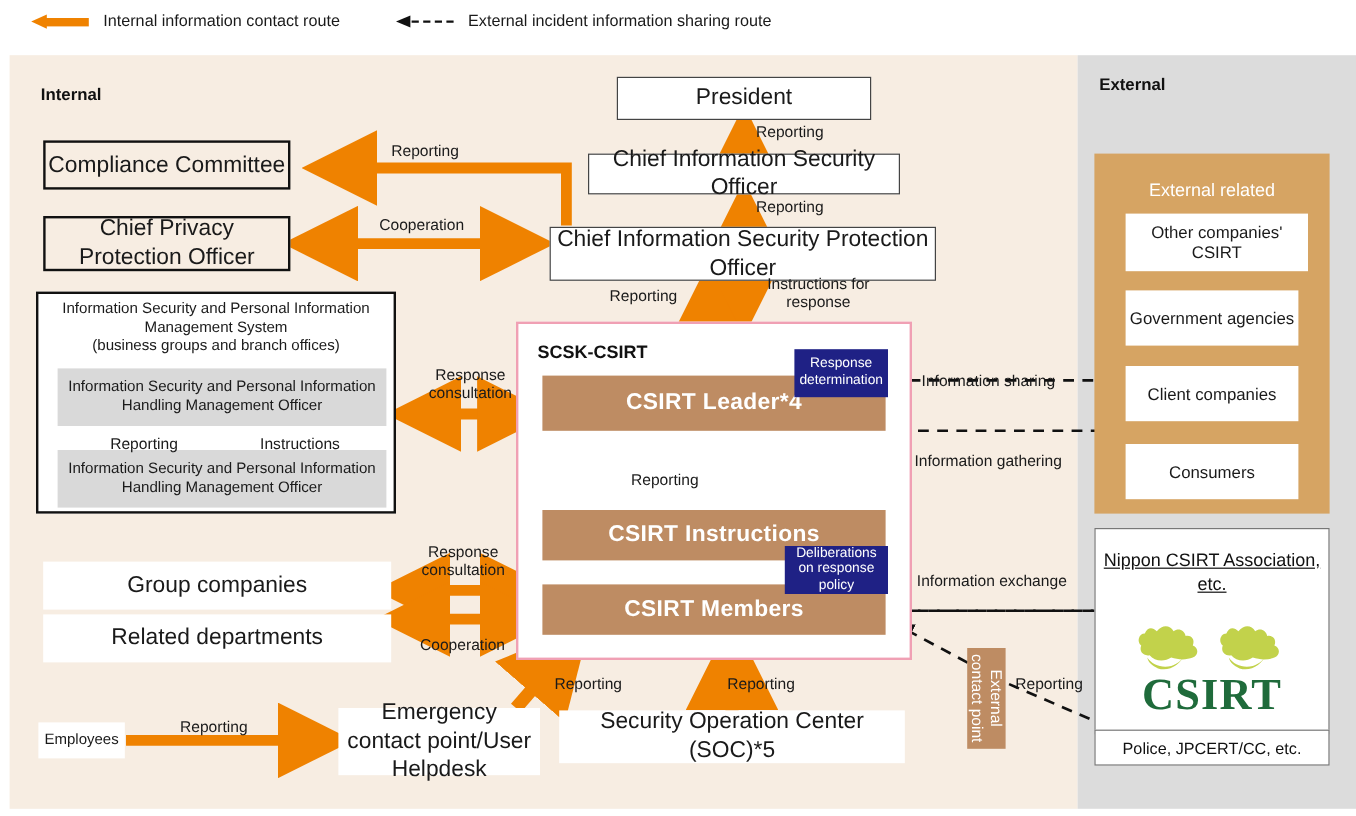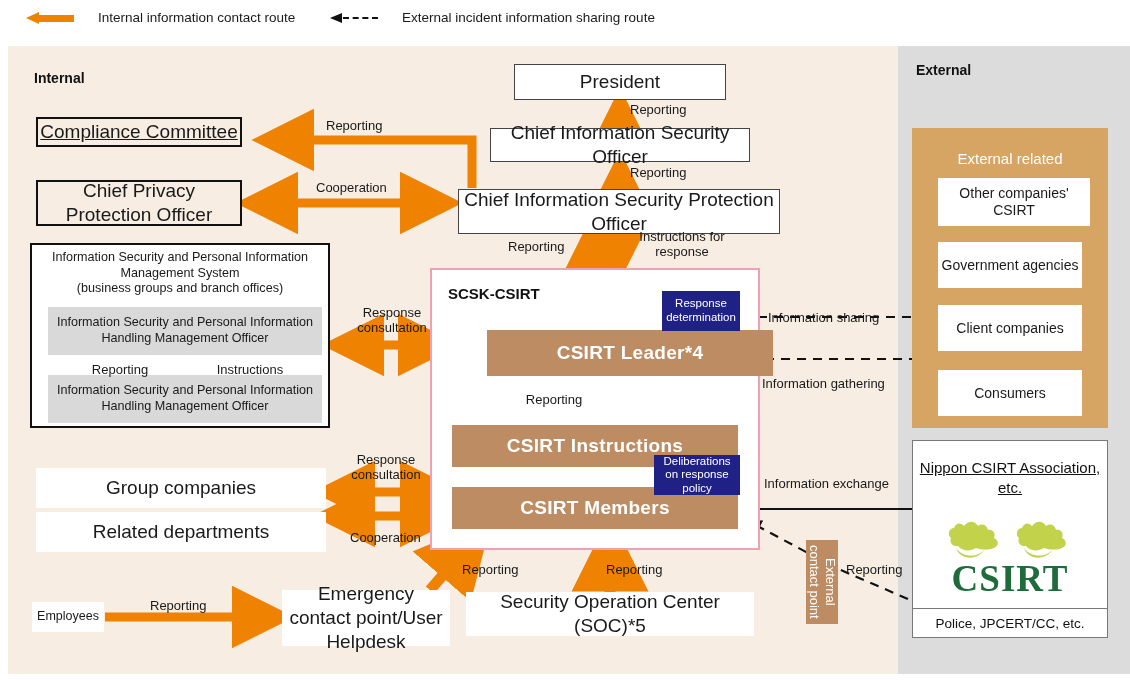--- a/index.html
+++ b/index.html
@@ -7,21 +7,21 @@
     width:1130px;height:680px;
     background:#ffffff;
     font-family:"Liberation Sans", sans-serif;
     overflow:hidden;
     position:relative;
   }
   .root{position:relative;width:1130px;height:680px;}
 
   
   .legend{position:absolute;left:0;top:0;width:1130px;height:40px;}
-  .legend-item{position:absolute;display:flex;align-items:center;gap:24px;}
+  .legend-item{position:absolute;display:flex;align-items:center;gap:12px;}
   .legend-text{font-size:13.5px;color:#1a1a1a;white-space:nowrap;}
   .legend-arrow-solid{
     position:relative;width:48px;height:12px;
   }
   .legend-arrow-solid .shaft{
     position:absolute;left:12px;top:3px;width:36px;height:7px;background:#EF8200;
   }
   .legend-arrow-solid .head{
     position:absolute;left:0;top:0;width:0;height:0;
     border-top:6px solid transparent;border-bottom:6px solid transparent;
@@ -220,21 +220,21 @@
 
     <path d="M952,618 L836,568 L748,521" fill="none" stroke="#111" stroke-width="2.2" stroke-dasharray="9 7" marker-end="url(#kArrow)"></path>
   </svg>
 
   <div class="box outline" style="left:514px;top:64px;width:212px;height:36px;">President</div>
 
   <div class="box outline" style="left:490px;top:128px;width:260px;height:34px;">Chief Information Security Officer</div>
 
   <div class="box outline" style="left:458px;top:189px;width:322px;height:45px;">Chief Information Security Protection Officer</div>
 
-  <div class="box outline-dark" style="left:36px;top:117px;width:206px;height:30px;text-decoration:underline;">Compliance Committee</div>
+  <div class="box outline-dark" style="left:36px;top:117px;width:206px;height:41px;">Compliance Committee</div>
 
   <div class="box outline-dark" style="left:36px;top:180px;width:206px;height:46px;padding:0 4px;">Chief Privacy Protection Officer</div>
 
   <div class="box outline-dark" style="left:30px;top:243px;width:300px;height:185px;background:#ffffff;"></div>
   <div style="position:absolute;left:36px;top:250px;width:288px;text-align:center;font-size:12.6px;line-height:1.25;color:#1a1a1a;">
     <div>Information Security and Personal Information</div>
     <div>Management System</div>
     <div>(business groups and branch offices)</div>
   </div>
   <div class="sub-gray" style="left:48px;top:307px;width:266px;height:48px;padding:0 4px;">Information Security and Personal Information Handling Management Officer</div>
@@ -247,21 +247,21 @@
 
   <div class="box plain" style="left:32px;top:602px;width:72px;height:30px;font-size:12.5px;">Employees</div>
 
   <div class="box plain" style="left:282px;top:590px;width:168px;height:56px;padding:0 6px;">Emergency contact point/User Helpdesk</div>
 
   <div class="box plain" style="left:466px;top:592px;width:288px;height:44px;">Security Operation Center (SOC)*5</div>
 
   <div class="csirt-frame"></div>
   <div class="csirt-title">SCSK-CSIRT</div>
 
-  <div class="csirt-band" style="left:452px;top:330px;width:286px;height:46px;margin-left:35px;">CSIRT Leader*4</div>
+  <div class="csirt-band" style="left:452px;top:313px;width:286px;height:46px;">CSIRT Leader*4</div>
   <div class="csirt-band" style="left:452px;top:425px;width:286px;height:42px;">CSIRT Instructions</div>
   <div class="csirt-band" style="left:452px;top:487px;width:286px;height:42px;">CSIRT Members</div>
 
   <div class="badge" style="left:662px;top:291px;width:78px;height:40px;">Response determination</div>
   <div class="badge" style="left:654px;top:455px;width:86px;height:40px;">Deliberations on response policy</div>
 
   <div class="lbl" style="left:512px;top:392px;width:84px;">Reporting</div>
 
   <div class="ext-group"></div>
   <div class="ext-group-title">External related</div>

